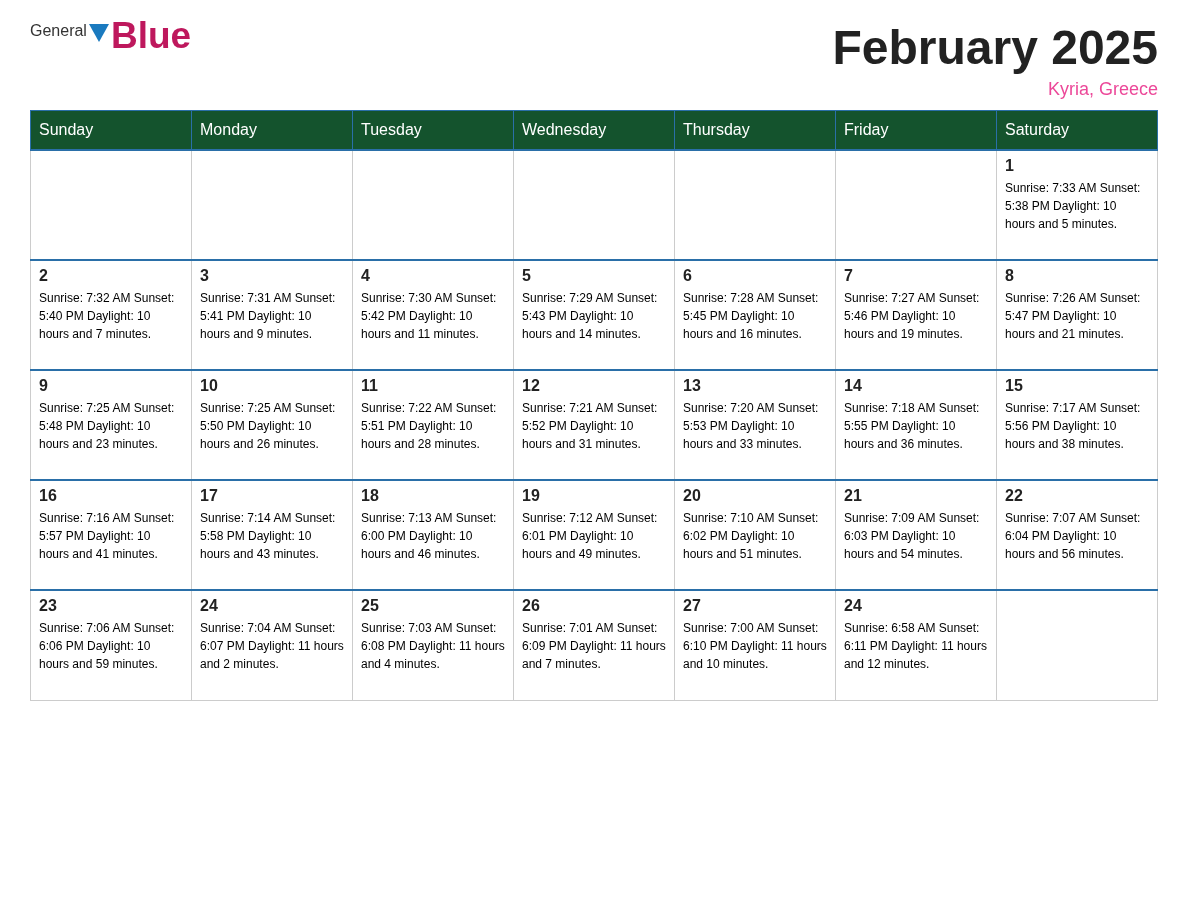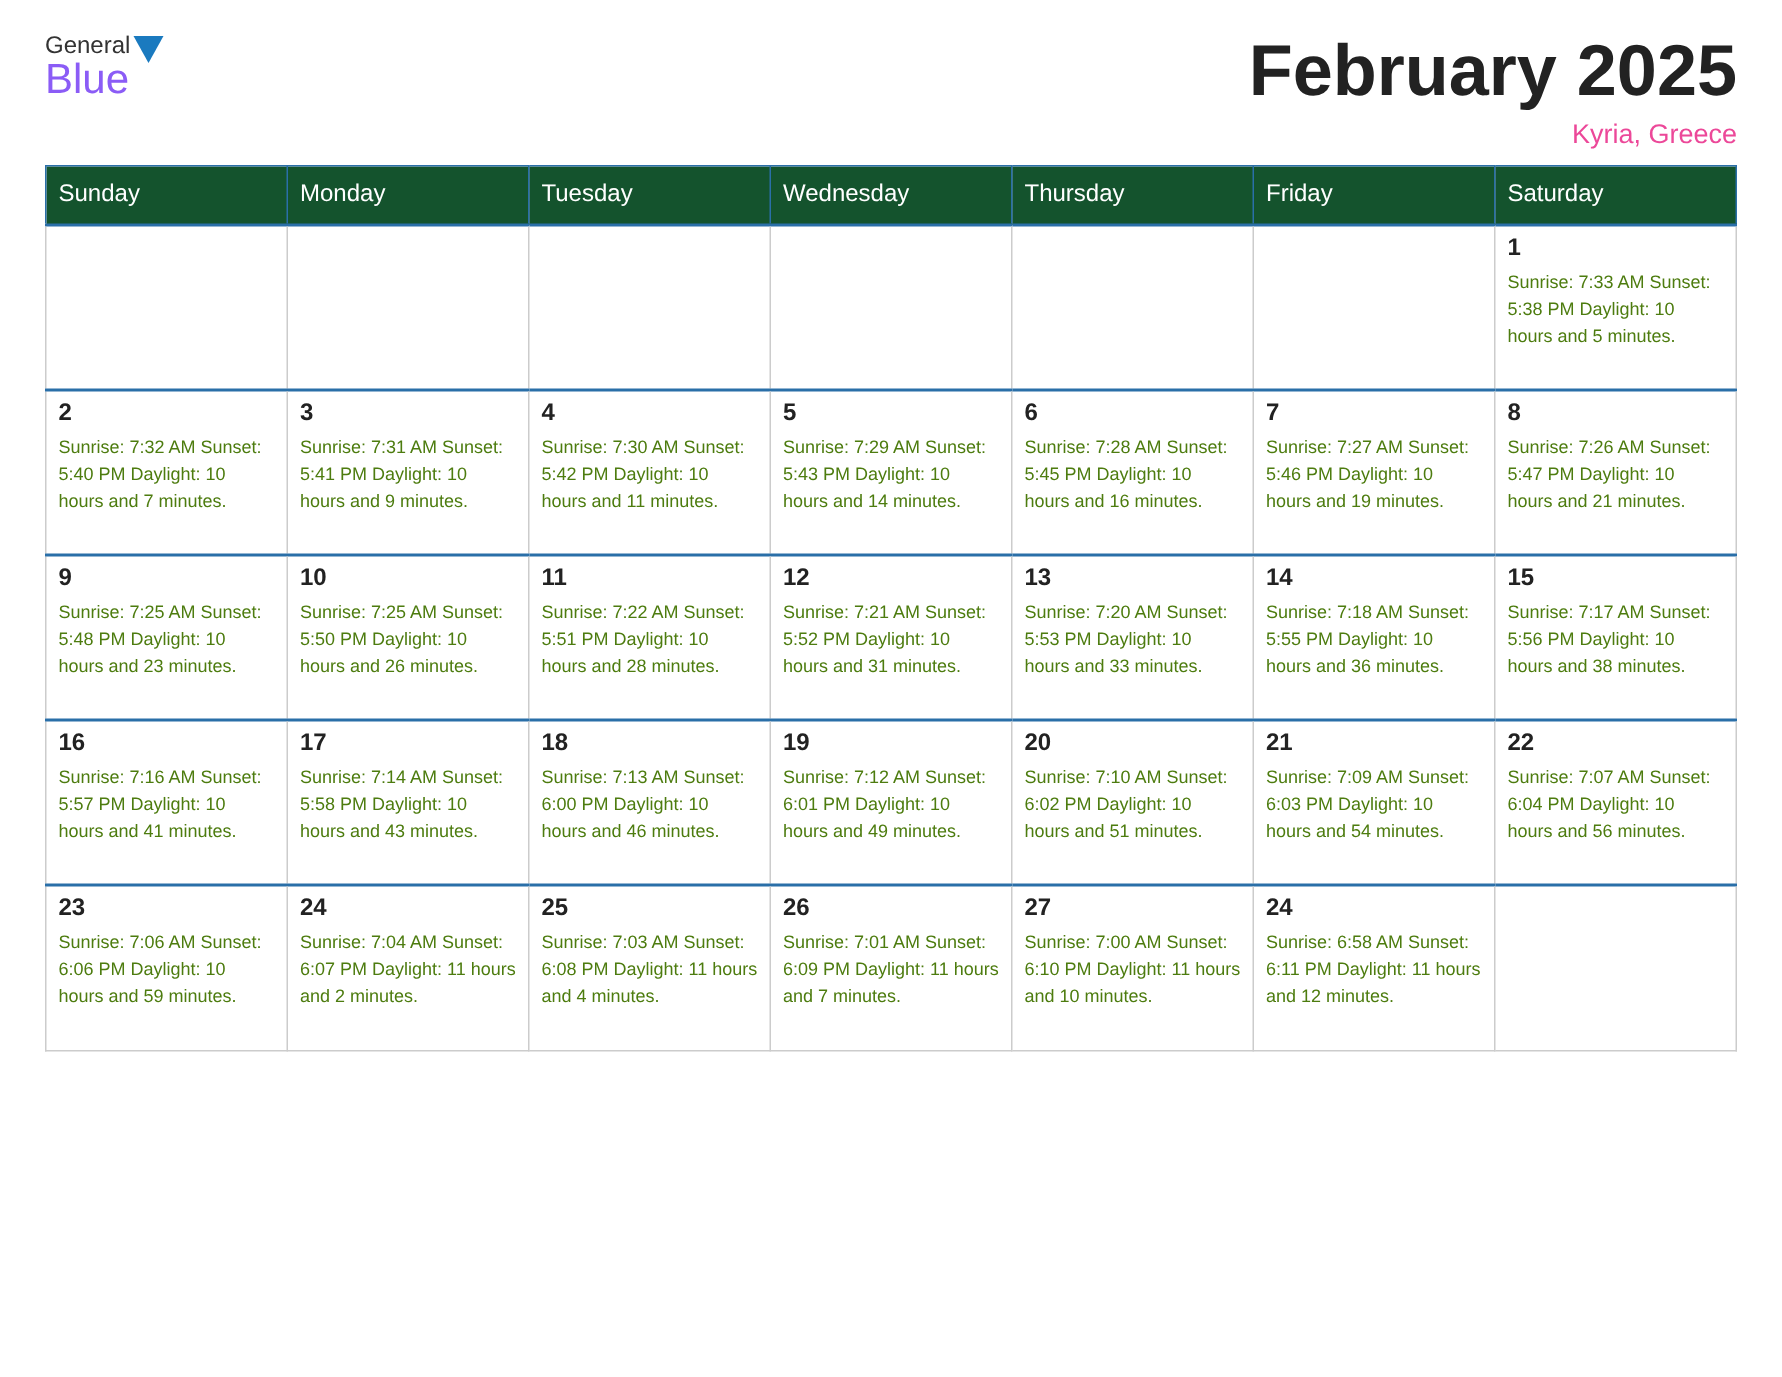--- a/index.html
+++ b/index.html
@@ -11,37 +11,37 @@
       padding: 20px 30px;
     }
     .header {
       display: flex;
       justify-content: space-between;
       align-items: flex-start;
       margin-bottom: 10px;
     }
     .logo {
       display: flex;
-      flex-direction: column;
+      flex-direction: row;
       align-items: flex-start;
     }
     .logo-general { color: #333; }
     .logo-triangle {
       width: 0;
       height: 0;
       border-left: 10px solid transparent;
       border-right: 10px solid transparent;
       border-top: 18px solid #1a7abf;
       margin-left: 2px;
       margin-top: 4px;
     }
     .logo-sub {
-      font-size: 28px;
-      font-weight: normal;
-      color: #8b5cf6;
+      font-size: 37px;
+      font-weight: bold;
+      color: #be185d;
       margin-top: -5px;
     }
     .title-area {
       text-align: right;
     }
     .month-title {
       font-size: 48px;
       font-weight: bold;
       color: #222;
     }
@@ -81,21 +81,21 @@
     }
     .day-number {
       font-size: 16px;
       font-weight: bold;
       color: #222;
       display: block;
       margin-bottom: 4px;
     }
     .day-info {
       font-size: 12px;
-      color: #4d7c0f;
+      color: #000000;
       line-height: 1.5;
     }
     .empty-cell {
       background: #f5f5f5;
     }
     .logo-wrapper {
       display: flex;
       align-items: center;
       gap: 0;
     }

